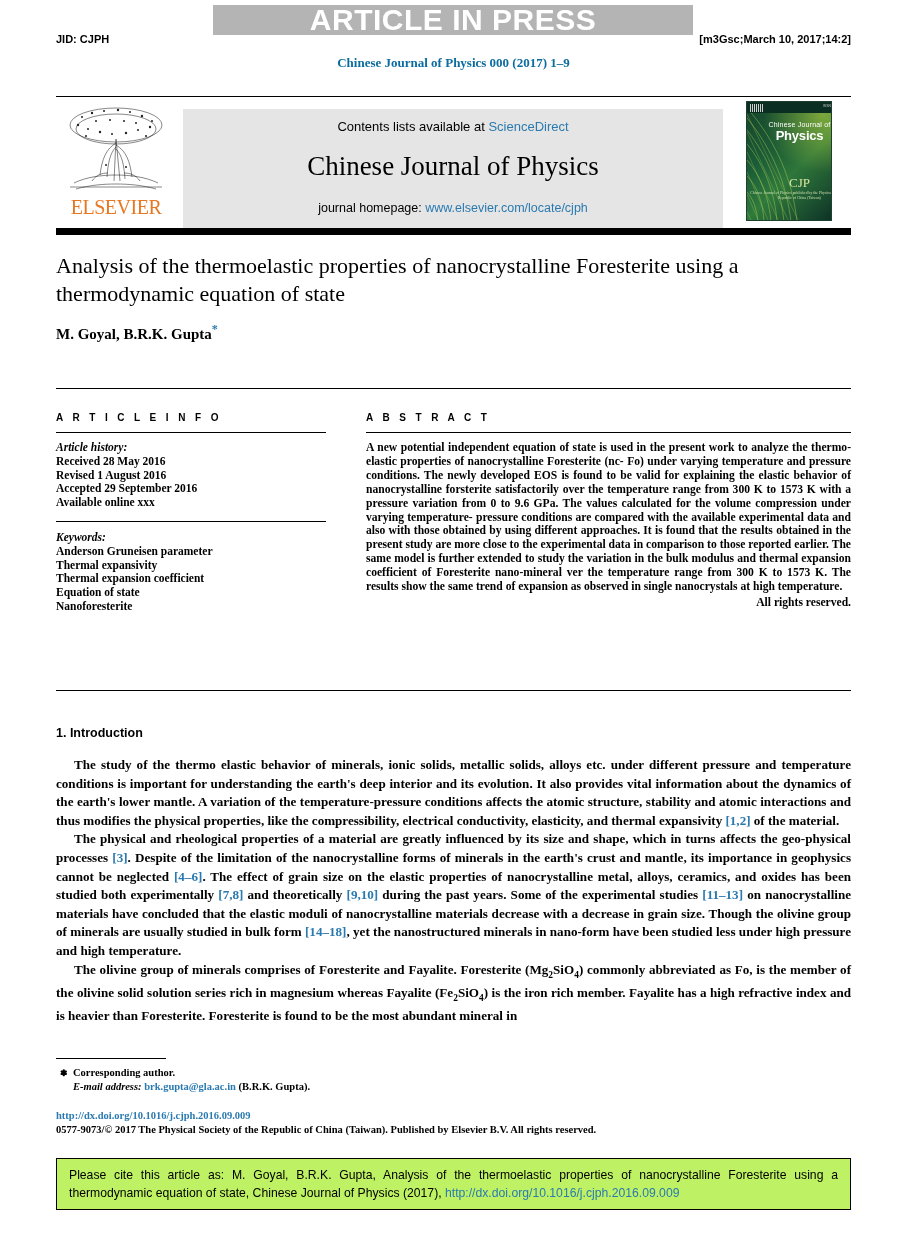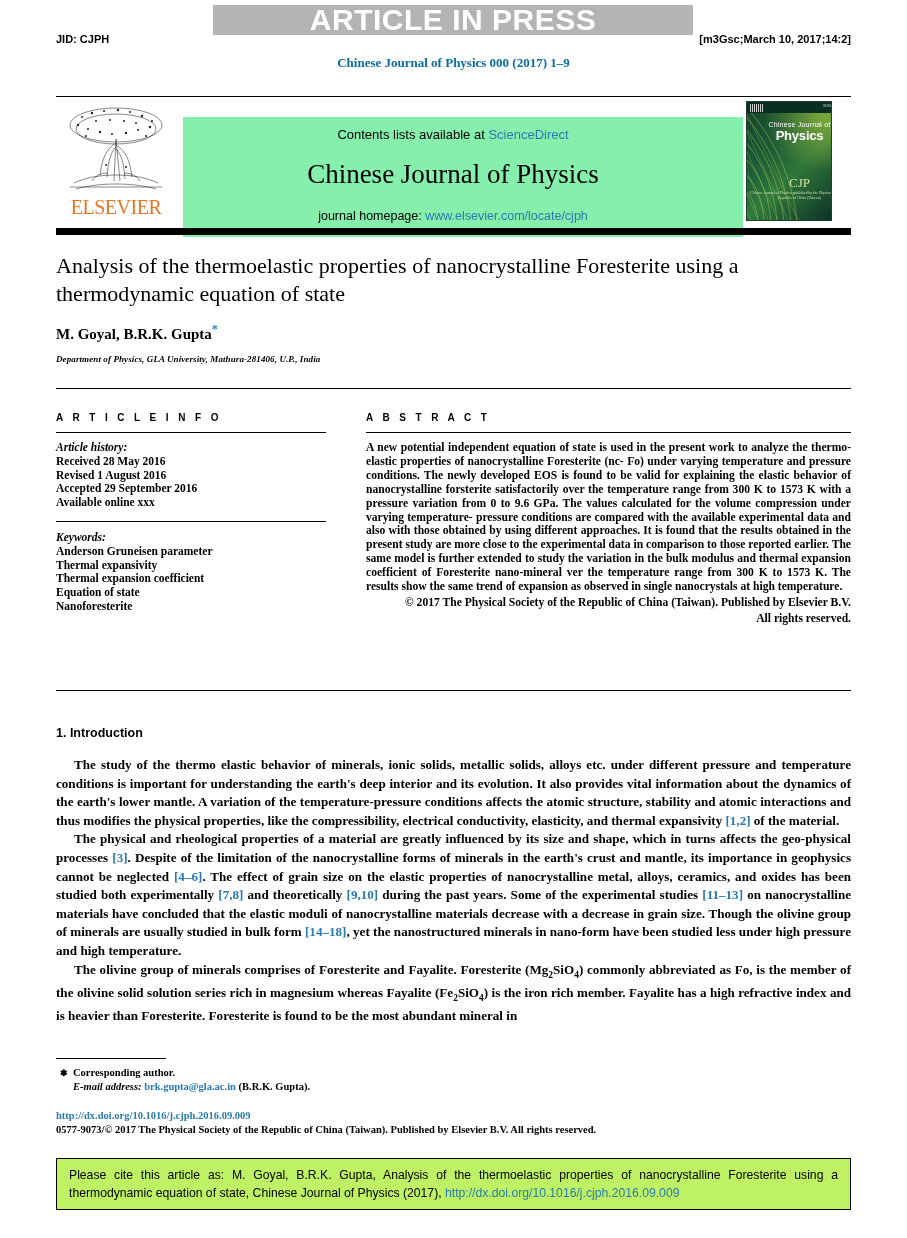--- a/index.html
+++ b/index.html
@@ -116,25 +116,24 @@
     width: 116px;
     text-align: center;
     font-family: "Liberation Serif", serif;
     font-size: 20px;
     letter-spacing: -0.5px;
     color: #e87722;
   }
   .contents-band {
     position: absolute;
     left: 127px;
-    top: 16px;
+    top: 8px;
     width: 540px;
     height: 120px;
-    background: #86efac;
-    padding-left: 20px;
+    background: #e5e5e5;
   }
   .contents-line {
     position: absolute;
     left: 0;
     top: 10px;
     width: 540px;
     text-align: center;
     font-family: "Liberation Sans", sans-serif;
     font-size: 13px;
   }
@@ -583,21 +582,20 @@
 
     </div>
   </div>
 
   <div class="thick-rule"></div>
 
   <div class="title">Analysis of the thermoelastic properties of nanocrystalline Foresterite using a thermodynamic equation of state</div>
   <div class="authors">
     <span>M. Goyal, B.R.K. Gupta</span><span class="star">*</span>
   </div>
-  <div class="affil">Department of Physics, GLA University, Mathura-281406, U.P., India</div>
 
   <div class="rule-thin-top"></div>
 
   <div class="col-info">
     <div class="sec-head">A R T I C L E    I N F O</div>
     <div class="hr1"></div>
     <div class="info-block">
       <div class="it">Article history:</div>
       <div>Received 28 May 2016</div>
       <div>Revised 1 August 2016</div>
@@ -612,21 +610,20 @@
       <div>Thermal expansion coefficient</div>
       <div>Equation of state</div>
       <div>Nanoforesterite</div>
     </div>
   </div>
 
   <div class="col-abs">
     <div class="sec-head">A B S T R A C T</div>
     <div class="hr1"></div>
     <div class="abs-text">A new potential independent equation of state is used in the present work to analyze the thermo-elastic properties of nanocrystalline Foresterite (nc- Fo) under varying temperature and pressure conditions. The newly developed EOS is found to be valid for explaining the elastic behavior of nanocrystalline forsterite satisfactorily over the temperature range from 300 K to 1573 K with a pressure variation from 0 to 9.6 GPa. The values calculated for the volume compression under varying temperature- pressure conditions are compared with the available experimental data and also with those obtained by using different approaches. It is found that the results obtained in the present study are more close to the experimental data in comparison to those reported earlier. The same model is further extended to study the variation in the bulk modulus and thermal expansion coefficient of Foresterite nano-mineral ver the temperature range from 300 K to 1573 K. The results show the same trend of expansion as observed in single nanocrystals at high temperature.</div>
-    <div class="abs-copy">© 2017 The Physical Society of the Republic of China (Taiwan). Published by Elsevier B.V.</div>
     <div class="abs-copy">All rights reserved.</div>
   </div>
 
   <div class="rule-thin-mid"></div>
 
   <div class="body-sec">
     <div class="body-head">1. Introduction</div>
 
     <p class="para"><span>The study of the thermo elastic behavior of minerals, ionic solids, metallic solids, alloys etc. under different pressure and temperature conditions is important for understanding the earth's deep interior and its evolution. It also provides vital information about the dynamics of the earth's lower mantle. A variation of the temperature-pressure conditions affects the atomic structure, stability and atomic interactions and thus modifies the physical properties, like the compressibility, electrical conductivity, elasticity, and thermal expansivity </span><span class="ref">[1,2]</span><span> of the material.</span></p>
 

